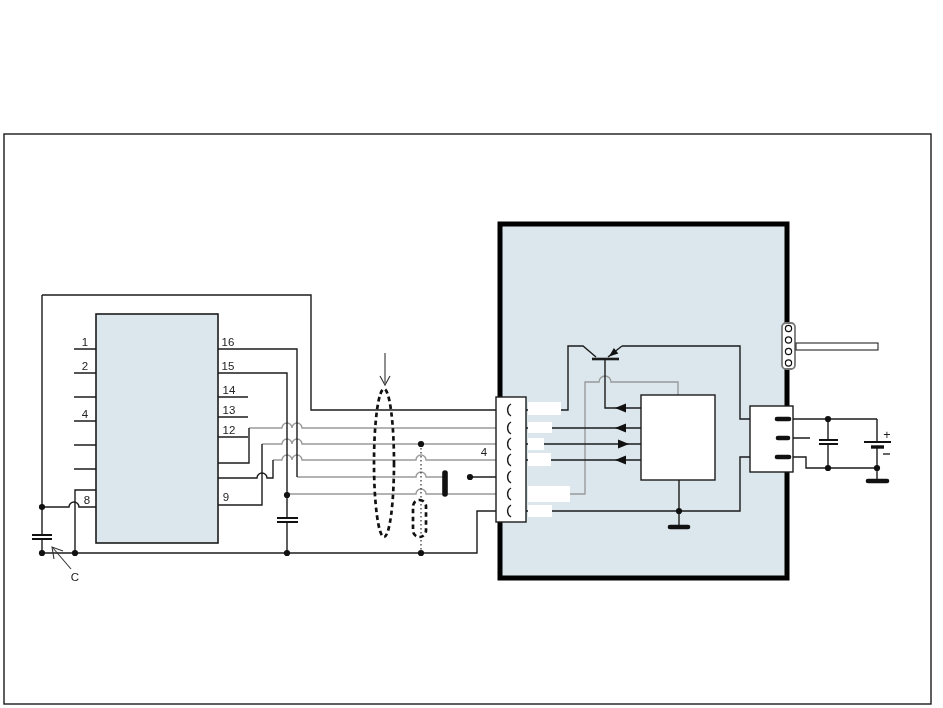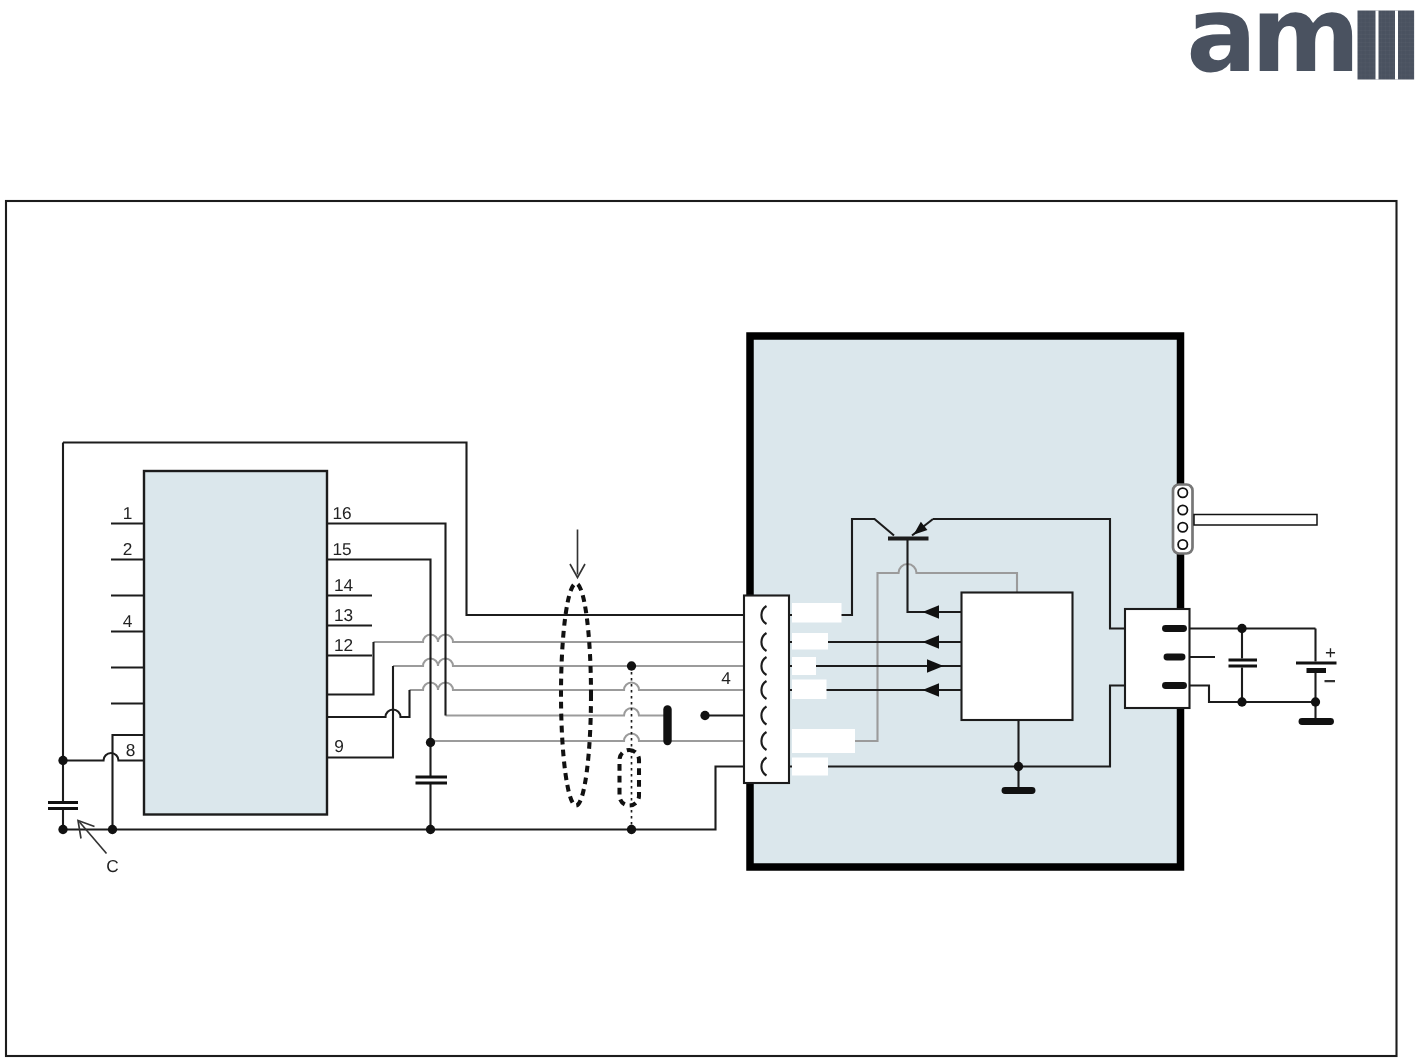--- a/index.html
+++ b/index.html
@@ -32,27 +32,20 @@
   .ah{fill:#111;stroke:none;}
   .blank{fill:#fff;stroke:none;}
   .lbl{font-family:"Liberation Sans",sans-serif;font-size:11.5px;fill:#222;}
   .thin{stroke:#333;stroke-width:1.1;fill:none;}
 </style>
 </head>
 <body>
 
 <div class="page">
 
-  <div class="logo">
-    <span class="logo-text">am</span>
-    <span class="logo-dots">
-      <span class="dot-gap g1"></span>
-      <span class="dot-gap g2"></span>
-    </span>
-  </div>
 
   <svg width="943" height="708" viewBox="0 0 943 708">
 
     <rect class="frame" x="4" y="134" width="927" height="570"></rect>
 
     <rect class="module" x="500" y="224" width="287" height="354"></rect>
 
     <g>
       <path class="wg" d="M249,428 H282 A5 5 0 0 1 292,428 A5 5 0 0 1 302,428 H503"></path>
       <path class="wg" d="M262,444 H282 A5 5 0 0 1 292,444 A5 5 0 0 1 302,444 H503"></path>

